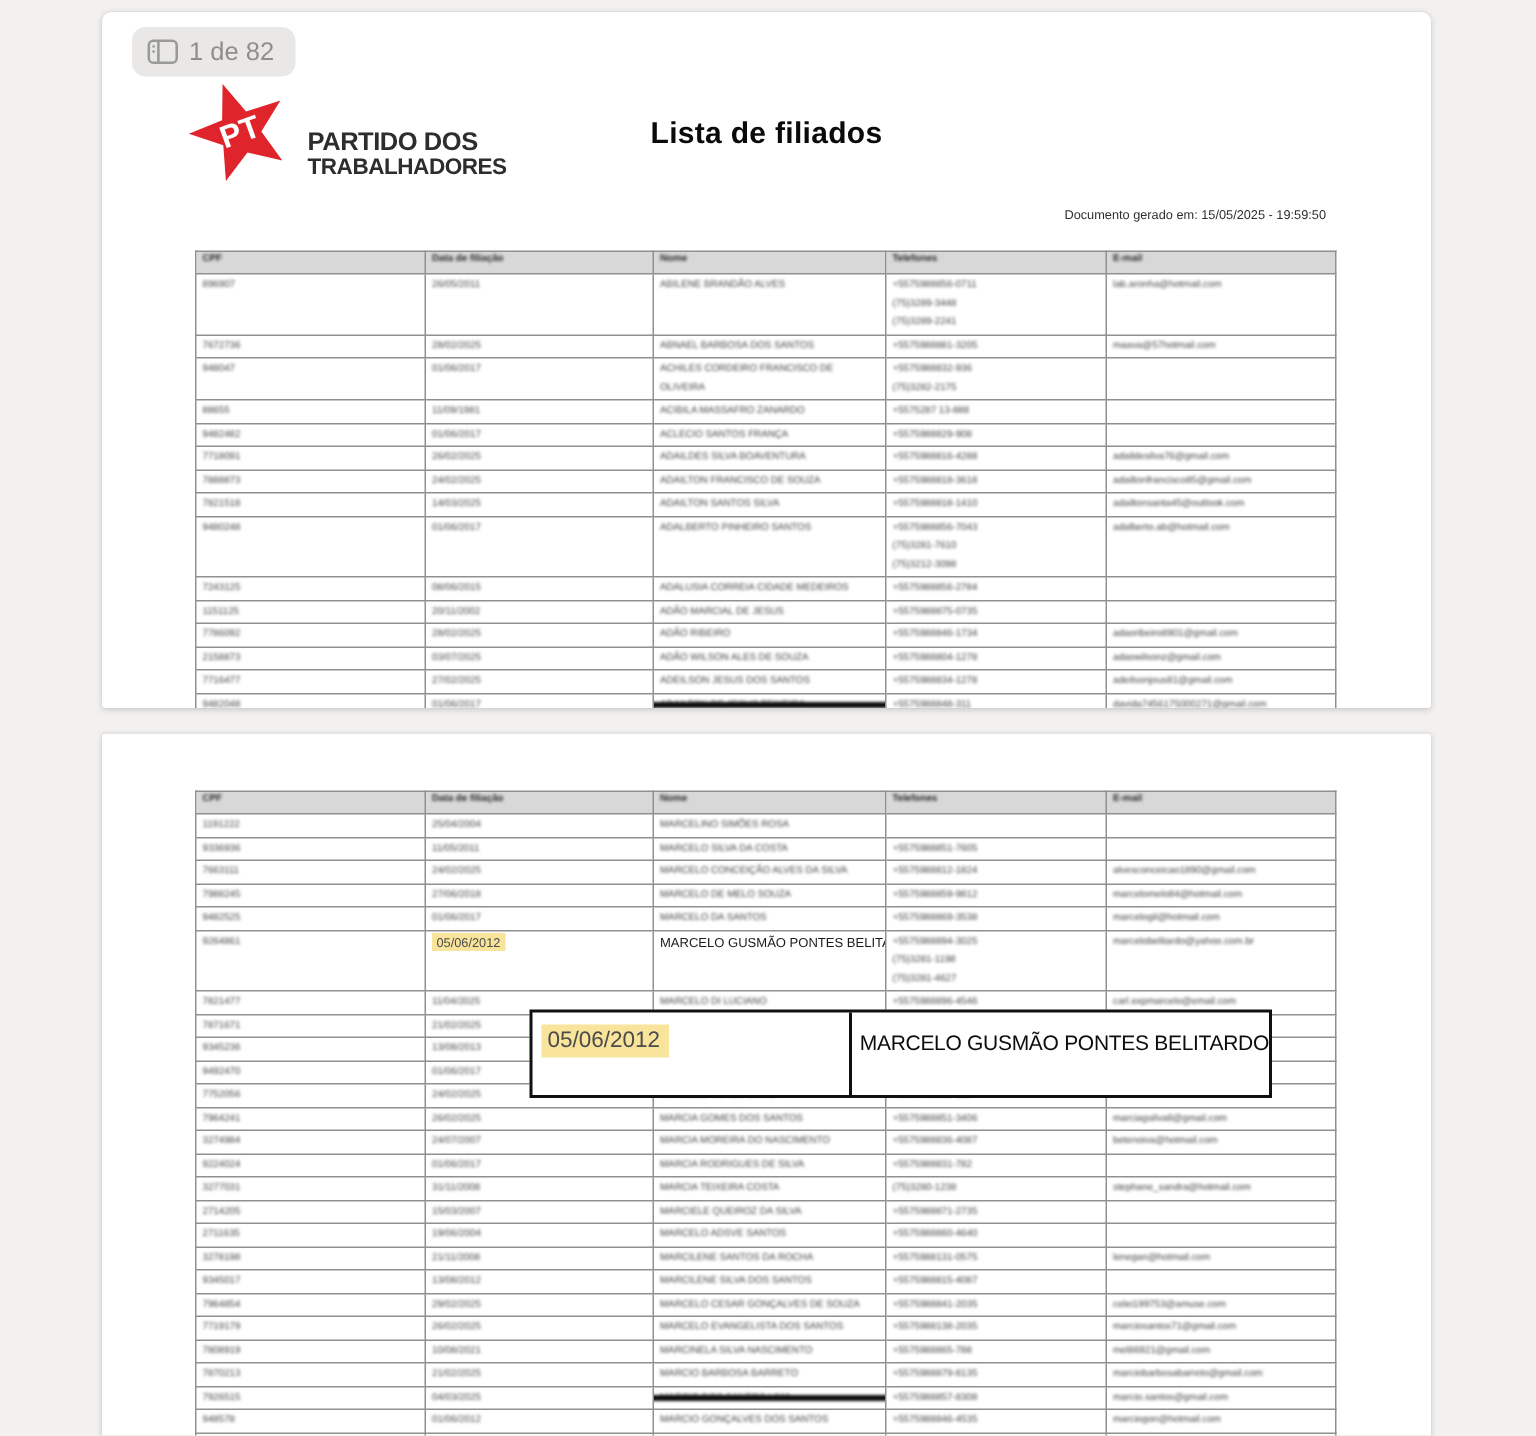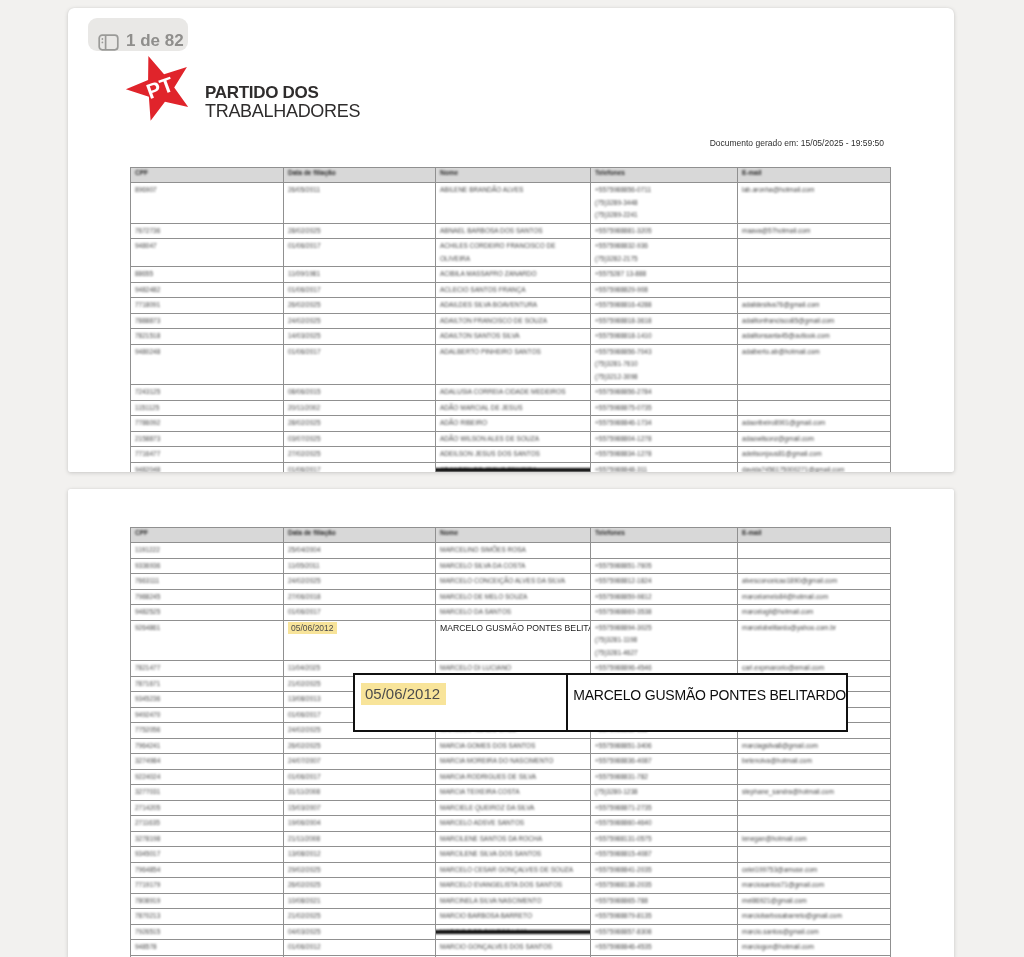--- a/index.html
+++ b/index.html
@@ -2,36 +2,36 @@
 <html><head>
 <meta charset="utf-8">
 <style>
   * { margin:0; padding:0; box-sizing:border-box; }
   html,body { width:1024px; height:957px; overflow:hidden; }
   body { background:#f2f1ef; font-family:"Liberation Sans", sans-serif; position:relative; }
 
   .stage { position:absolute; inset:0; }
 
   
-  .badge { position:absolute; left:88px; top:18px; height:33px; padding:0 4px 0 10px;
-           background:#e9e8e6; border-radius:9px; display:flex; align-items:flex-end; gap:7px;
-           color:#8f8e8c; font-size:17px; font-weight:700; z-index:20; }
+  .badge { position:absolute; left:88px; top:18px; height:33px; padding:0 14px 0 10px;
+           background:#e9e8e6; border-radius:9px; display:flex; align-items:center; gap:7px;
+           color:#8f8e8c; font-size:17px; font-weight:400; z-index:20; }
   .badge svg { display:block; }
 
   
   .page { position:absolute; left:68px; width:886px; background:#ffffff;
           box-shadow:0 1px 4px rgba(0,0,0,.16), 0 0 1px rgba(0,0,0,.12); overflow:hidden; }
   .page1 { top:8px;  height:464px; border-radius:6px 6px 2px 2px; }
   .page2 { top:489px; height:469px; border-radius:2px 2px 0 0; }
 
   
   .logo-wrap { position:absolute; left:55px; top:42px; display:flex; align-items:center; gap:8px; }
   .brand { line-height:1.05; color:#2e2c2c; letter-spacing:-.3px;margin-top:29px; }
   .brand .l1 { font-size:17px; font-weight:bold; }
-  .brand .l2 { font-size:18px; font-weight:normal; }
+  .brand .l2 { font-size:15px; font-weight:bold; }
   .doc-title { position:absolute; left:0; right:0; top:70px; text-align:center;
                font-size:20px; font-weight:bold; color:#0a0a0a; letter-spacing:.2px; }
   .generated { position:absolute; right:70px; top:130px; font-size:8.5px; color:#2e2e2e; }
 
   
   table.filia { position:absolute; left:62px; width:760px; border-collapse:collapse;
                 table-layout:fixed; }
   .t1 { top:159px; }
   .t2 { top:38px; }
   table.filia th, table.filia td { border:1px solid #909090; vertical-align:top;
@@ -92,20 +92,21 @@
         <g transform="rotate(-20 37 38)">
           <polygon points="37,4 45.5,26.5 69.5,27.5 50.5,42.5 57,65.5 37,52.5 17,65.5 23.5,42.5 4.5,27.5 28.5,26.5" fill="#e0242b"></polygon>
           <text x="37" y="45" text-anchor="middle" font-family="Liberation Sans, sans-serif" font-size="21" font-weight="bold" fill="#ffffff">PT</text>
         </g>
       </svg>
       <div class="brand">
         <div class="l1">PARTIDO DOS</div>
         <div class="l2">TRABALHADORES</div>
       </div>
     </div>
+    <div class="doc-title">Lista de filiados</div>
     <div class="generated">Documento gerado em: 15/05/2025 - 19:59:50</div>
     <table class="filia t1">
       <colgroup>
           <col style="width:153px">
           <col style="width:152px">
           <col style="width:155px">
           <col style="width:147px">
           <col style="width:153px">
         </colgroup>
       <thead>

